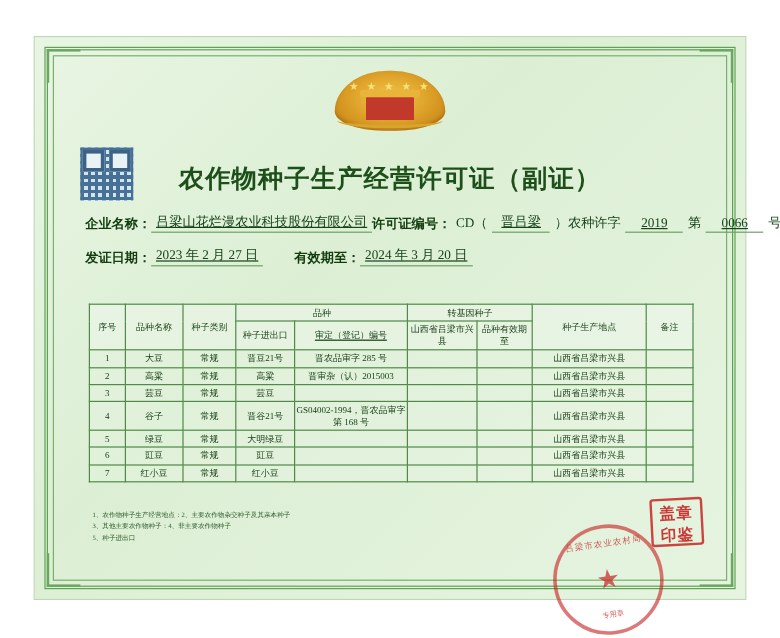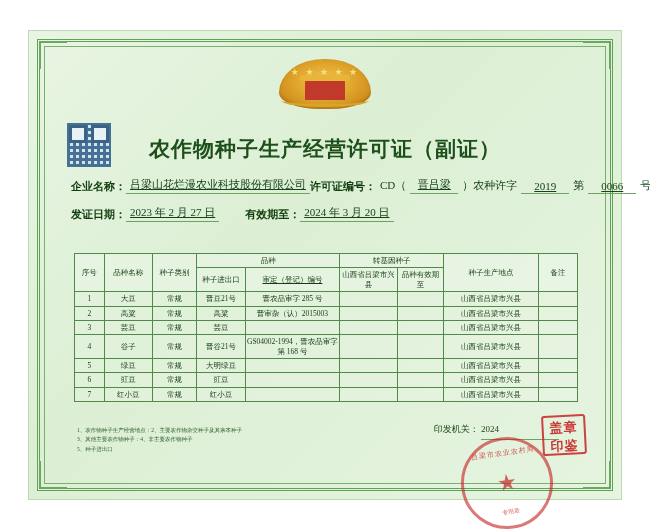--- a/index.html
+++ b/index.html
@@ -466,24 +466,20 @@
       </tbody>
     </table>
 
     <div class="notes">
       <div>1、农作物种子生产经营地点：2、主要农作物杂交种子及其亲本种子</div>
       <div>3、其他主要农作物种子：4、非主要农作物种子</div>
       <div>5、种子进出口</div>
     </div>
 
     <div class="sign">
-      <div>
-        <span>印发机关：</span>
-        <span class="line">2024</span>
-      </div>
     </div>
 
     <div class="seal-round">
       <div class="txt">吕梁市农业农村局</div>
       <div class="star">★</div>
       <div class="txt2">专用章</div>
     </div>
 
     <div class="seal-square">盖章印鉴</div>
 

